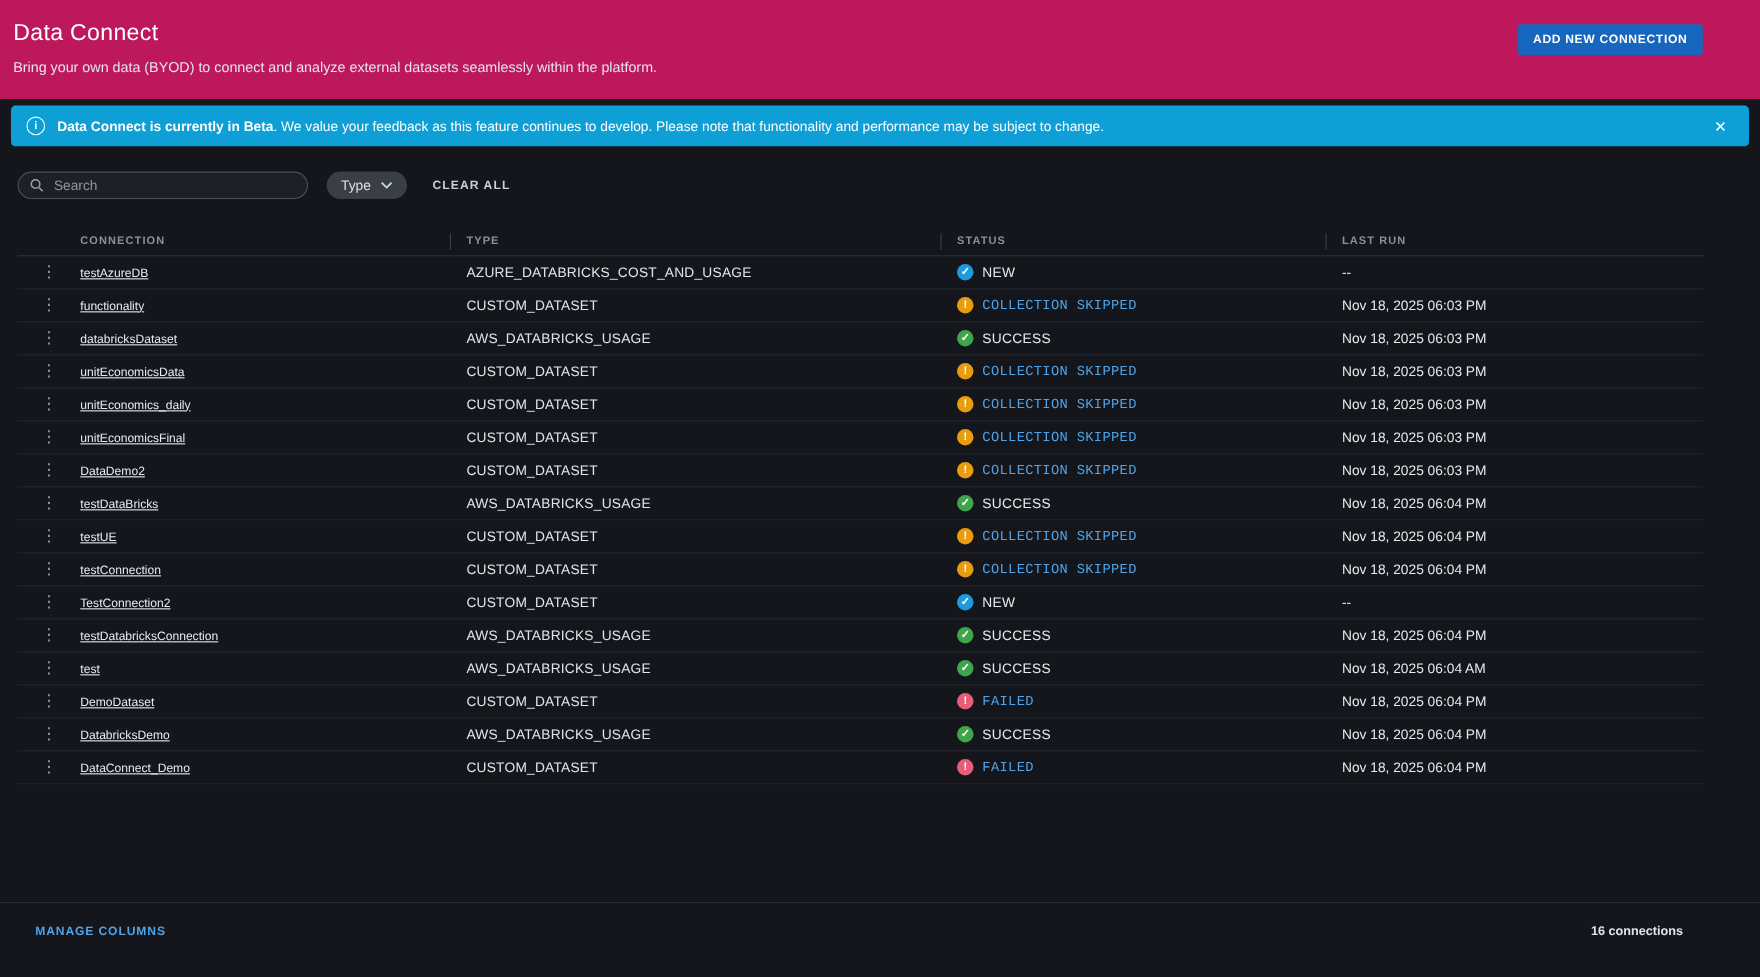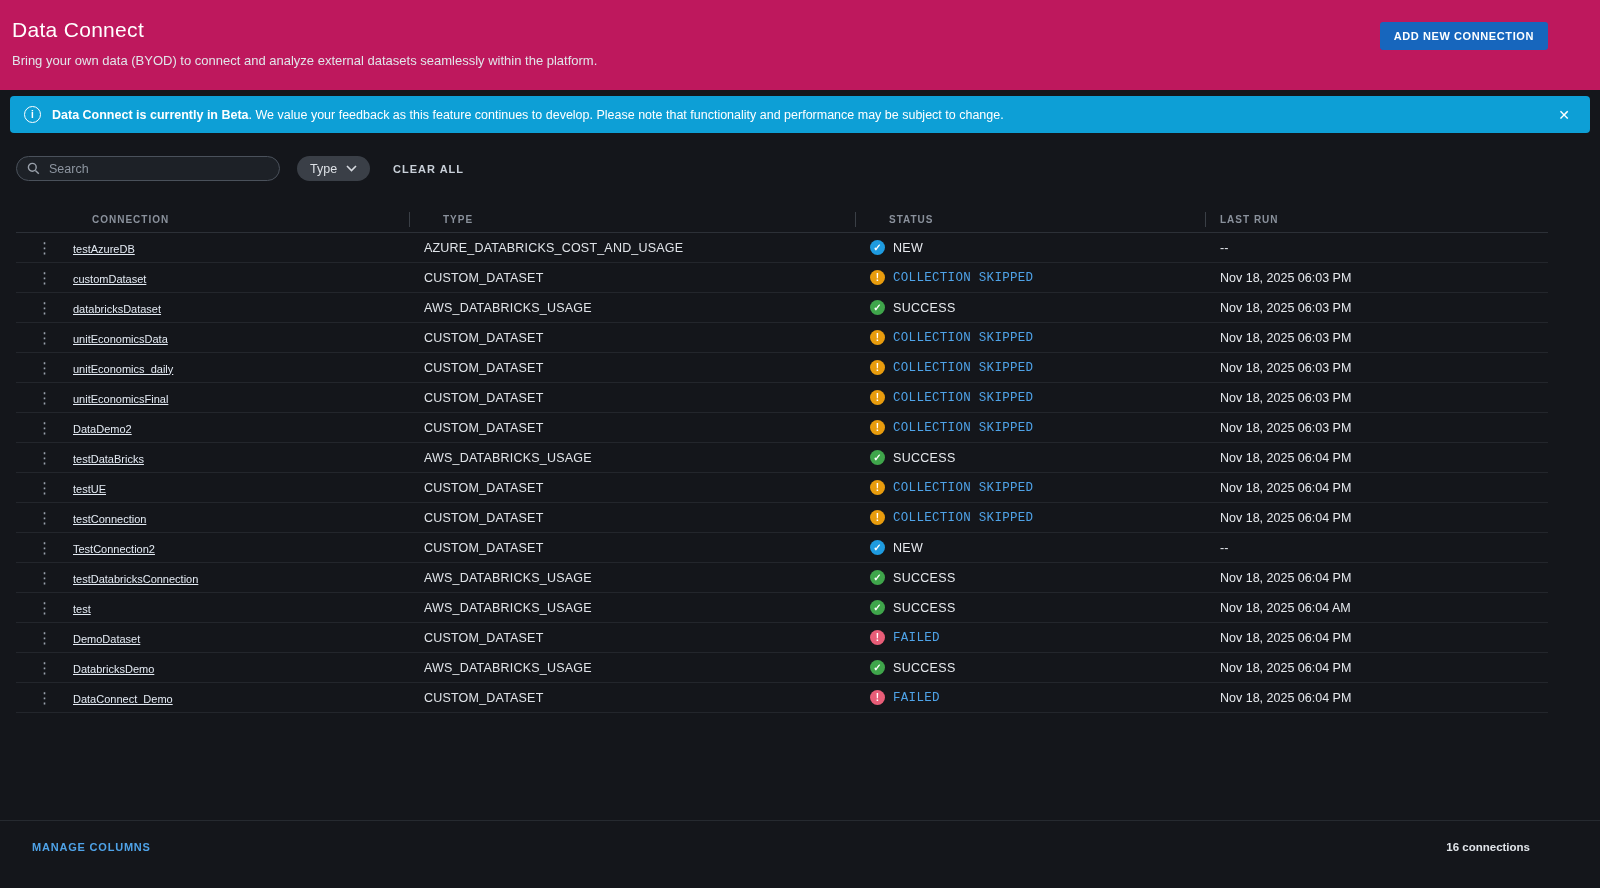--- a/index.html
+++ b/index.html
@@ -157,21 +157,21 @@
   }
   .th {
     font-size: 10px;
     font-weight: 700;
     letter-spacing: 1px;
     color: #8a919c;
     height: 15px;
     display: flex;
     align-items: center;
   }
-  .th.bordered { border-right: 1px solid #3a3f46; margin-right: 14px; margin-left: 19px; }
+  .th.bordered { border-right: 1px solid #3a3f46; margin-right: 14px; }
   .trow {
     height: 30px;
     border-bottom: 1px solid #23262c;
   }
   .kebab-cell { display: flex; justify-content: center; }
   .kebab {
     background: none;
     border: none;
     color: #99a1ac;
     font-size: 15px;
@@ -289,21 +289,21 @@
       <span class="status-text">NEW</span>
     </div>
     <div class="lastrun-cell">--</div>
   </div>
 
   <div class="trow">
     <div class="kebab-cell">
       <button class="kebab">⋮</button>
     </div>
     <div class="conn-cell">
-      <a class="conn-link">customDataset</a>
+      <a class="conn-link">functionality</a>
     </div>
     <div class="type-cell">CUSTOM_DATASET</div>
     <div class="status-cell">
       <span class="status-icon" style="background: rgb(232, 156, 14);">!</span>
       <span class="status-text status-link">COLLECTION SKIPPED</span>
     </div>
     <div class="lastrun-cell">Nov 18, 2025 06:03 PM</div>
   </div>
 
   <div class="trow">

